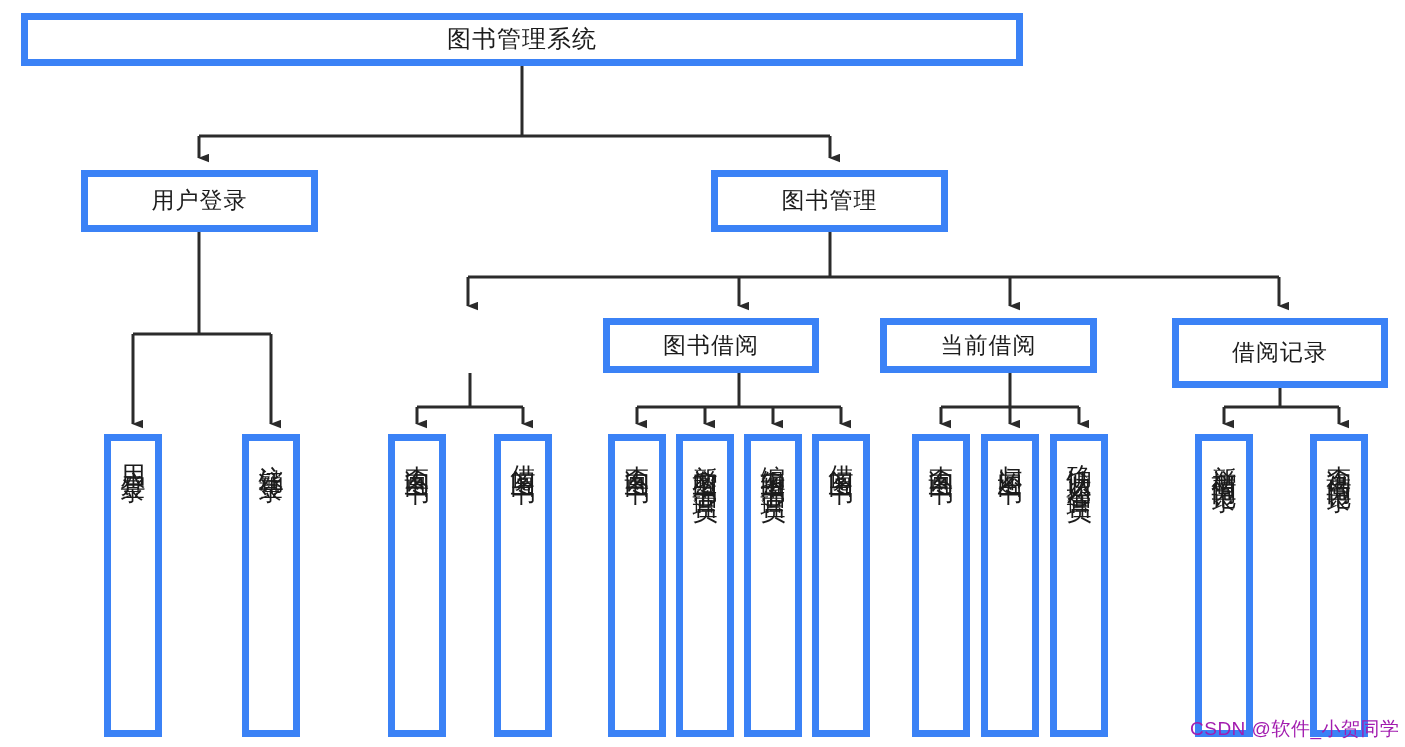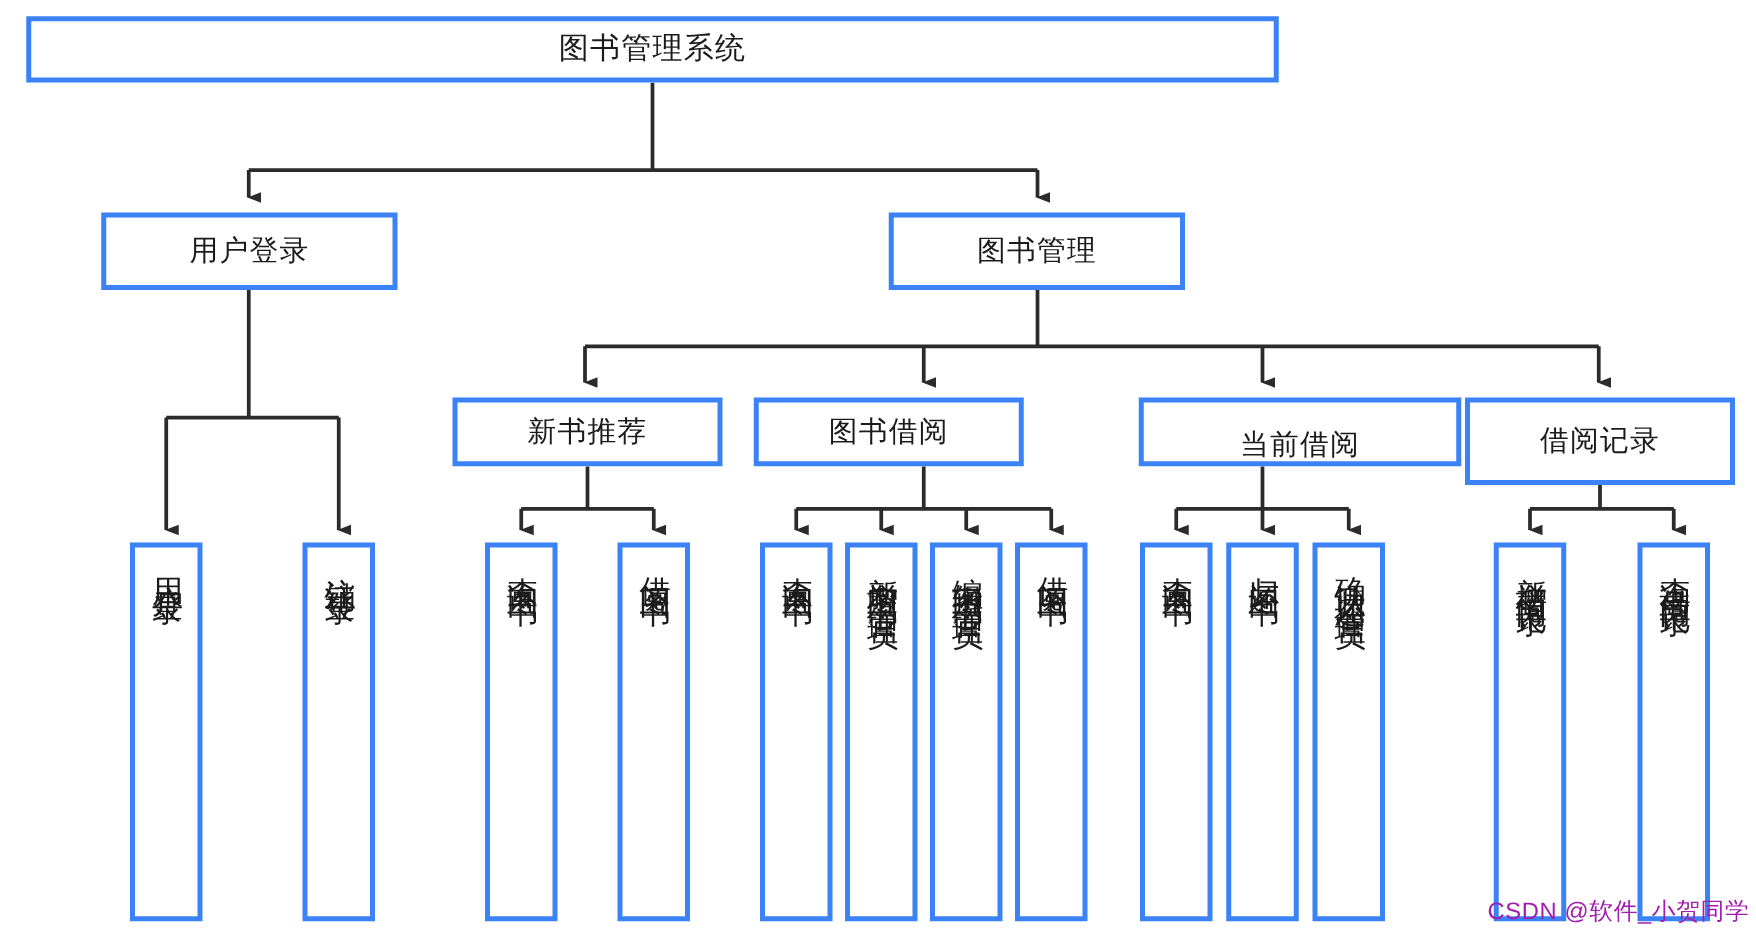--- a/index.html
+++ b/index.html
@@ -22,21 +22,21 @@
     left: 0;
     top: 0;
     width: 1405px;
     height: 747px;
     pointer-events: none;
   }
   .node {
     position: absolute;
     box-sizing: border-box;
     background: #ffffff;
-    border: 4px solid #3b82f6;
+    border: 7px solid #3b82f6;
     display: flex;
     align-items: center;
     justify-content: center;
     color: #1b1b1b;
     line-height: 1.18;
   }
   .node .label {
     display: block;
     text-align: center;
   }
@@ -126,27 +126,24 @@
     <span class="label">图书管理系统</span>
   </div>
 
   <div class="node h" style="left:81px; top:170px; width:237px; height:62px;">
     <span class="label">用户登录</span>
   </div>
   <div class="node h" style="left:711px; top:170px; width:237px; height:62px;justify-content:center;">
     <span class="label">图书管理</span>
   </div>
 
-  <div class="node h" style="left:362px; top:318px; width:216px; height:55px;">
-    <span class="label">新书推荐</span>
-  </div>
   <div class="node h" style="left:603px; top:318px; width:216px; height:55px;">
     <span class="label">图书借阅</span>
   </div>
-  <div class="node h" style="left:911px; top:318px; width:258px; height:55px;align-items:flex-end;">
+  <div class="node h" style="left:880px; top:318px; width:217px; height:55px;">
     <span class="label">当前借阅</span>
   </div>
   <div class="node h" style="left:1172px; top:318px; width:216px; height:70px;">
     <span class="label">借阅记录</span>
   </div>
 
   <div class="node v" style="left:104px; top:434px; width:58px; height:303px;">
     <span class="label">用户登录</span>
   </div>
   <div class="node v" style="left:242px; top:434px; width:58px; height:303px;">

